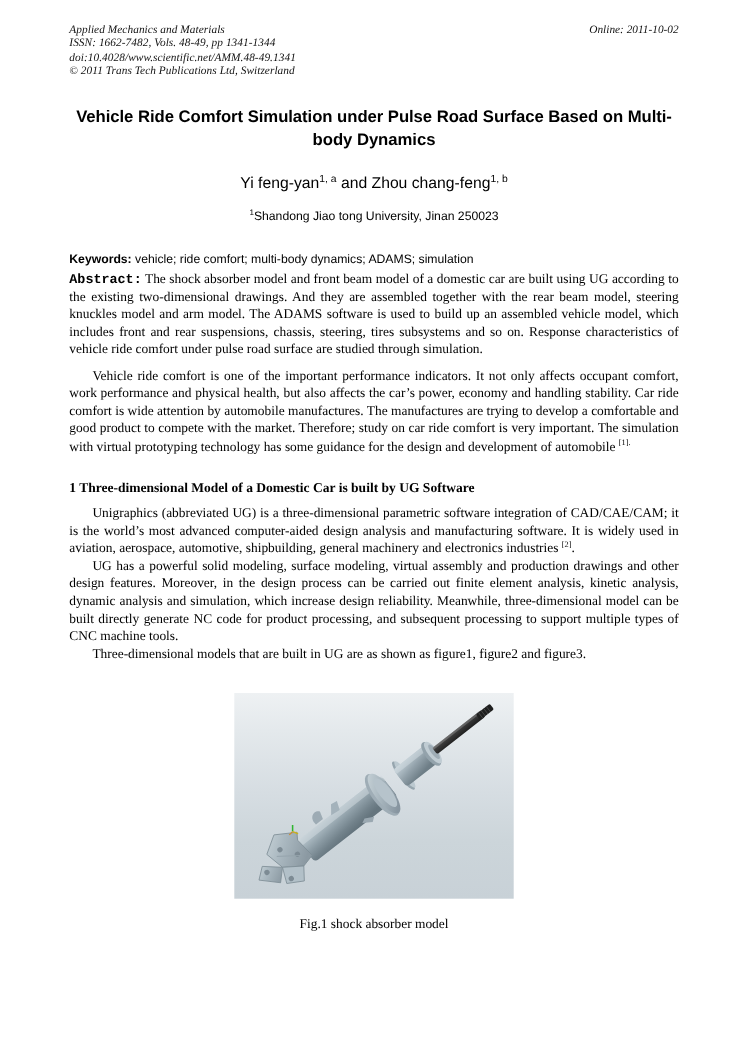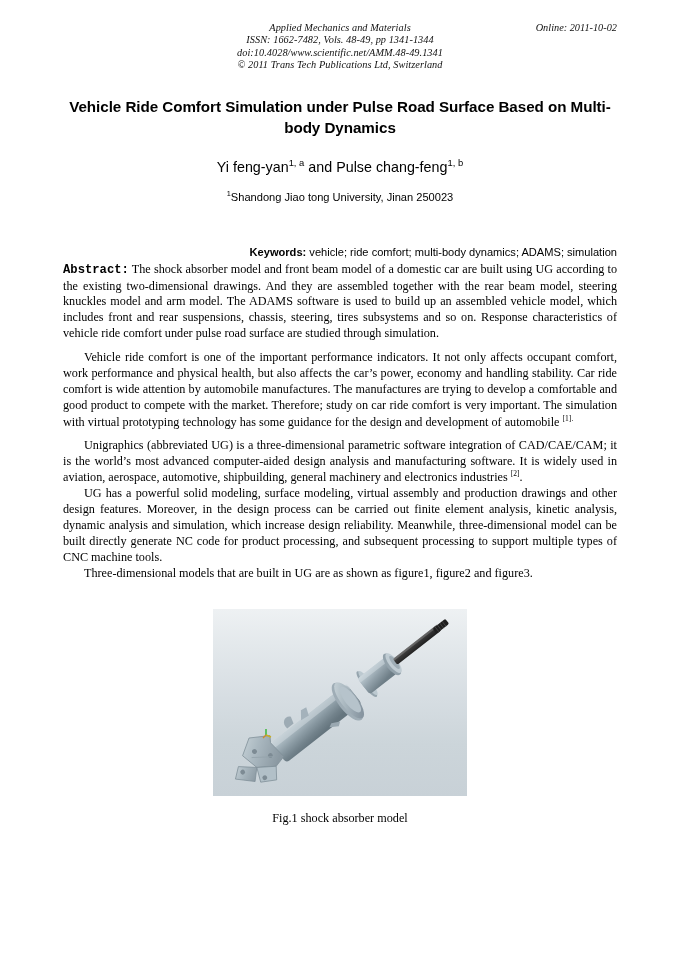--- a/index.html
+++ b/index.html
@@ -37,21 +37,20 @@
     position: relative;
     height: 58px;
   }
   .hdr-left {
     font-family: "Liberation Serif", serif;
     font-style: italic;
     font-size: 10.3px;
     line-height: 12.4px;
     color: #111;
     letter-spacing: 0.05px;
-    text-align: center;
   }
   .hdr-left div { white-space: nowrap; }
   .hdr-right {
     position: absolute;
     right: 0;
     top: 0;
     font-family: "Liberation Serif", serif;
     font-style: italic;
     font-size: 10.3px;
     line-height: 12.4px;
@@ -98,25 +97,25 @@
   }
   sup {
     font-size: 0.66em;
     vertical-align: super;
     line-height: 0;
     text-align: right;
   }
 
   
   .kw {
-    margin-top: 40px;
+    margin-top: 24px;
     font-family: "Liberation Sans", sans-serif;
     font-size: 11.1px;
     line-height: 15.6px;
-    text-align: right;
+    text-align: left;
     color: #000;
   }
   .kw b {
     font-family: "Liberation Sans", sans-serif;
     font-weight: bold;
   }
 
   .abs {
     margin-top: 1px;
     font-family: "Liberation Serif", serif;
@@ -198,38 +197,39 @@
         <div>ISSN: 1662-7482, Vols. 48-49, pp 1341-1344</div>
         <div>doi:10.4028/www.scientific.net/AMM.48-49.1341</div>
         <div>© 2011 Trans Tech Publications Ltd, Switzerland</div>
       </div>
       <div class="hdr-right">Online: 2011-10-02</div>
     </div>
 
     <div class="title">Vehicle Ride Comfort Simulation under Pulse Road Surface Based on Multi-body Dynamics</div>
 
     <div class="authors">
-      <span>Yi feng-yan</span><sup>1, a</sup><span> and </span><span>Pulse chang-feng</span><sup>1, b</sup>
+      <span>Yi feng-yan</span><sup>1, a</sup><span> and </span><span>Zhou chang-feng</span><sup>1, b</sup>
     </div>
 
     <div class="affil">
       <sup>1</sup><span>Shandong Jiao tong University, Jinan 250023</span>
     </div>
 
 
     <div class="kw">
       <b>Keywords:</b><span> vehicle; ride comfort; multi-body dynamics; ADAMS; simulation</span>
     </div>
 
     <div class="abs">
       <b>Abstract:</b><span> The shock absorber model and front beam model of a domestic car are built using UG according to the existing two-dimensional drawings. And they are assembled together with the rear beam model, steering knuckles model and arm model. The ADAMS software is used to build up an assembled vehicle model, which includes front and rear suspensions, chassis, steering, tires subsystems and so on. Response characteristics of vehicle ride comfort under pulse road surface are studied through simulation.</span>
     </div>
 
     <p class="body"><span>Vehicle ride comfort is one of the important performance indicators. It not only affects occupant comfort, work performance and physical health, but also affects the car’s power, economy and handling stability. Car ride comfort is wide attention by automobile manufactures. The manufactures are trying to develop a comfortable and good product to compete with the market. Therefore; study on car ride comfort is very important. The simulation with virtual prototyping technology has some guidance for the design and development of automobile </span><sup>[1].</sup></p>
 
+    <div class="h2 tight">1 Three-dimensional Model of a Domestic Car is built by UG Software</div>
 
     <p class="body"><span>Unigraphics (abbreviated UG) is a three-dimensional parametric software integration of CAD/CAE/CAM; it is the world’s most advanced computer-aided design analysis and manufacturing software. It is widely used in aviation, aerospace, automotive, shipbuilding, general machinery and electronics industries </span><sup>[2]</sup><span>.</span></p>
 
     <p class="body nogap"><span>UG has a powerful solid modeling, surface modeling, virtual assembly and production drawings and other design features. Moreover, in the design process can be carried out finite element analysis, kinetic analysis, dynamic analysis and simulation, which increase design reliability. Meanwhile, three-dimensional model can be built directly generate NC code for product processing, and subsequent processing to support multiple types of CNC machine tools.</span></p>
 
     <p class="body nogap"><span>Three-dimensional models that are built in UG are as shown as figure1, figure2 and figure3.</span></p>
 
     <div class="figwrap">
       <div class="figbox">
         <svg width="254" height="187" viewBox="0 0 254 187">

